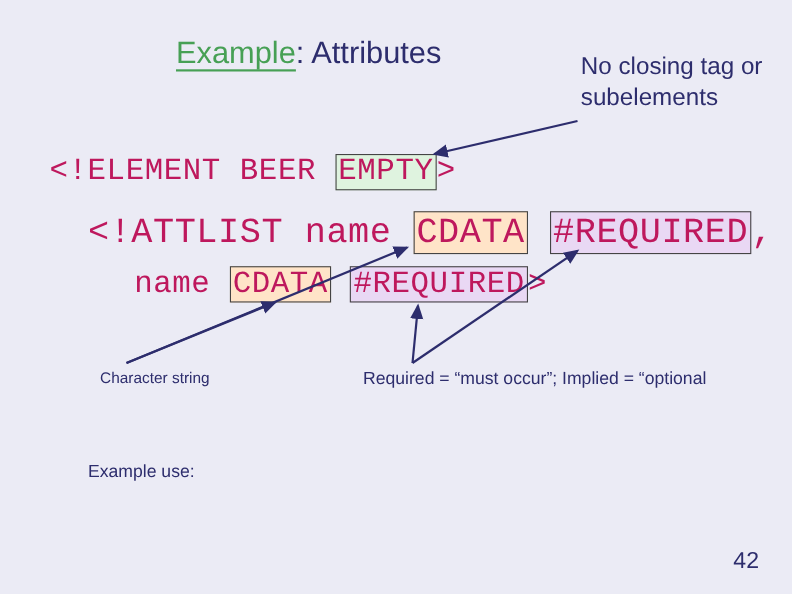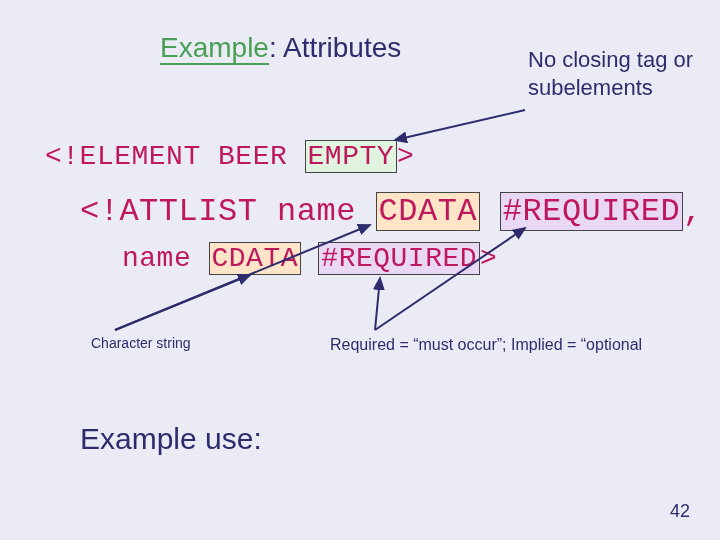--- a/index.html
+++ b/index.html
@@ -69,29 +69,29 @@
     left: 330px;
     font-size: 16px;
     line-height: 1.25;
     width: 340px;
   }
 
   .example-use {
     position: absolute;
     top: 420px;
     left: 80px;
-    font-size: 30px;
+    font-size: 16px;
     line-height: 1.25;
   }
 
   .page-num {
     position: absolute;
     bottom: 18px;
     right: 30px;
-    font-size: 18px;
+    font-size: 21px;
   }
 
   svg.arrows {
     position: absolute;
     top: 0; left: 0;
     width: 720px; height: 540px;
     pointer-events: none;
   }
 </style>
 </head>

